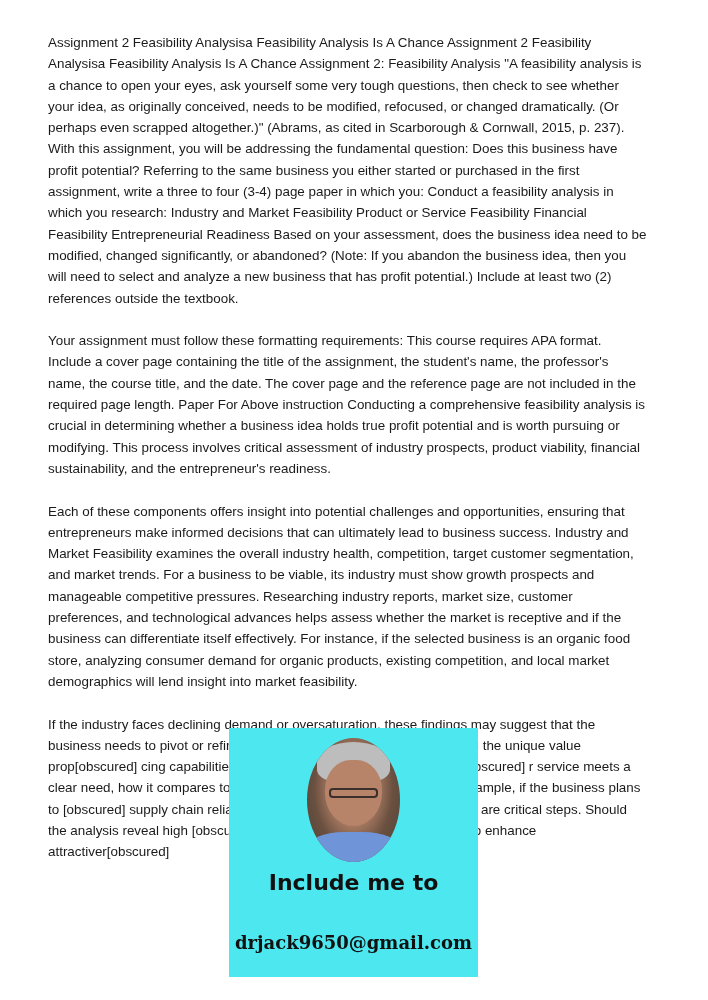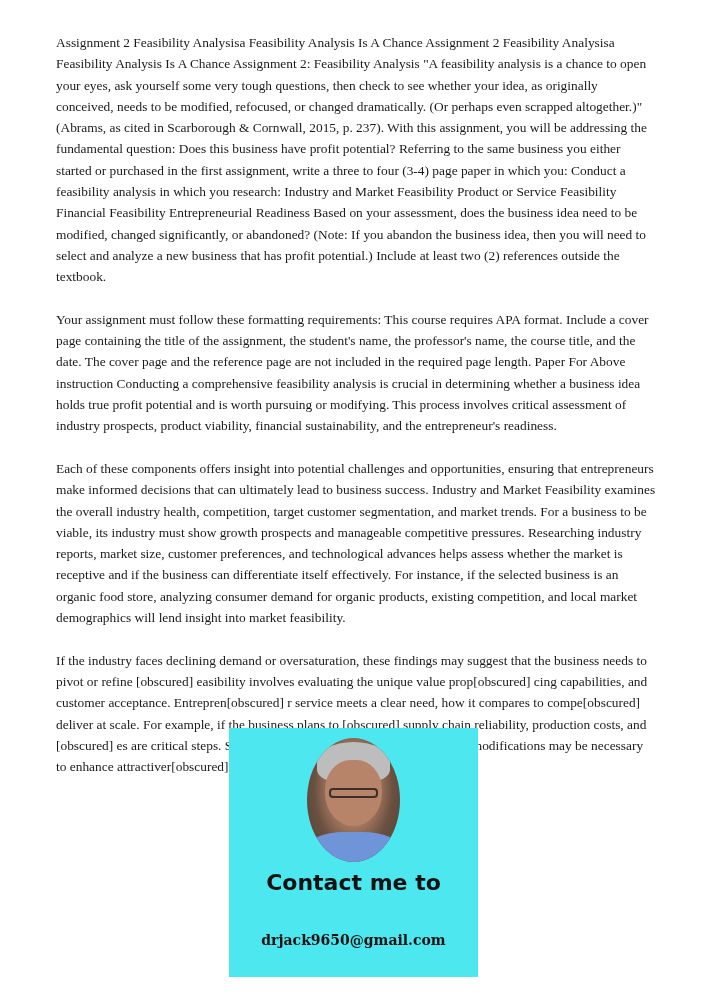--- a/index.html
+++ b/index.html
@@ -1,20 +1,20 @@
 <!DOCTYPE html>
 <html><head>
 <meta charset="utf-8">
 <style>
   html, body { margin: 0; padding: 0; background: #ffffff; }
   body { width: 708px; height: 1000px; position: relative; overflow: hidden; }
   .page {
     position: absolute; left: 48px; top: 32px; width: 600px;
-    font-family: Liberation Serif, serif;
-    font-size: 13.4px; line-height: 21.3px; color: #1a1a1a; margin-left: 8px;
+    font-family: Liberation Sans, sans-serif;
+    font-size: 13.4px; line-height: 21.3px; color: #1a1a1a;
   }
   .para { margin: 0 0 21.3px 0; white-space: pre-line; }
   .promo {
     position: absolute; left: 229px; top: 728px; width: 249px; height: 249px;
     background: #4de8ef;
   }
   .avatar {
     position: absolute; left: 78px; top: 10px; width: 93px; height: 124px;
     border-radius: 50%; overflow: hidden;
     background: radial-gradient(ellipse at 50% 40%, #c89a7c 0%, #a87a62 35%, #6a5040 60%, #4a4038 100%);
@@ -22,37 +22,37 @@
   .avatar .hair { position:absolute; left:10px; top:4px; width:73px; height:40px; border-radius:50% 50% 30% 30%; background:#bdbdbd; }
   .avatar .face { position:absolute; left:18px; top:22px; width:57px; height:66px; border-radius:45% 45% 50% 50%; background:#b7846a; }
   .avatar .glasses { position:absolute; left:22px; top:50px; width:49px; height:10px; border:2px solid #3a2f2a; border-radius:4px; box-sizing:border-box; }
   .avatar .shirt { position:absolute; left:0; top:94px; width:93px; height:40px; background:#6f95d8; border-radius:40% 40% 0 0; }
   .promo-title {
     position: absolute; left: 0; top: 139px; width: 249px; text-align: center;
     font-family: "DejaVu Sans", sans-serif; font-weight: bold; font-size: 22px; line-height: 31px; color: #111;
   }
   .promo-email {
     position: absolute; left: 0; top: 204px; width: 249px; text-align: center;
-    font-family: "DejaVu Serif", serif; font-weight: bold; font-size: 14px; color: #111;
+    font-family: "DejaVu Serif", serif; font-weight: bold; font-size: 18px; color: #111;
   }
 </style>
 </head>
 <body>
 
 <div class="page">
   <p class="para">Assignment 2 Feasibility Analysisa Feasibility Analysis Is A Chance Assignment 2 Feasibility Analysisa Feasibility Analysis Is A Chance Assignment 2: Feasibility Analysis "A feasibility analysis is a chance to open your eyes, ask yourself some very tough questions, then check to see whether your idea, as originally conceived, needs to be modified, refocused, or changed dramatically. (Or perhaps even scrapped altogether.)" (Abrams, as cited in Scarborough &amp; Cornwall, 2015, p. 237). With this assignment, you will be addressing the fundamental question: Does this business have profit potential? Referring to the same business you either started or purchased in the first assignment, write a three to four (3-4) page paper in which you: Conduct a feasibility analysis in which you research: Industry and Market Feasibility Product or Service Feasibility Financial Feasibility Entrepreneurial Readiness Based on your assessment, does the business idea need to be modified, changed significantly, or abandoned? (Note: If you abandon the business idea, then you will need to select and analyze a new business that has profit potential.) Include at least two (2) references outside the textbook.</p>
   <p class="para">Your assignment must follow these formatting requirements: This course requires APA format. Include a cover page containing the title of the assignment, the student's name, the professor's name, the course title, and the date. The cover page and the reference page are not included in the required page length. Paper For Above instruction Conducting a comprehensive feasibility analysis is crucial in determining whether a business idea holds true profit potential and is worth pursuing or modifying. This process involves critical assessment of industry prospects, product viability, financial sustainability, and the entrepreneur's readiness.</p>
   <p class="para">Each of these components offers insight into potential challenges and opportunities, ensuring that entrepreneurs make informed decisions that can ultimately lead to business success. Industry and Market Feasibility examines the overall industry health, competition, target customer segmentation, and market trends. For a business to be viable, its industry must show growth prospects and manageable competitive pressures. Researching industry reports, market size, customer preferences, and technological advances helps assess whether the market is receptive and if the business can differentiate itself effectively. For instance, if the selected business is an organic food store, analyzing consumer demand for organic products, existing competition, and local market demographics will lend insight into market feasibility.</p>
   <p class="para">If the industry faces declining demand or oversaturation, these findings may suggest that the business needs to pivot or refine [obscured] easibility involves evaluating the unique value prop[obscured] cing capabilities, and customer acceptance. Entrepren[obscured] r service meets a clear need, how it compares to compe[obscured] deliver at scale. For example, if the business plans to [obscured] supply chain reliability, production costs, and [obscured] es are critical steps. Should the analysis reveal high [obscured] st, modifications may be necessary to enhance attractiver[obscured]</p>
 </div>
 
 <div class="promo">
   <div class="avatar">
     <div class="hair"></div>
     <div class="face"></div>
     <div class="glasses"></div>
     <div class="shirt"></div>
   </div>
   <div class="promo-title">
-    <div>Contact me to</div>
+    <div>Include me to</div>
   </div>
   <div class="promo-email">drjack9650@gmail.com</div>
 </div>
 
 </body></html>

